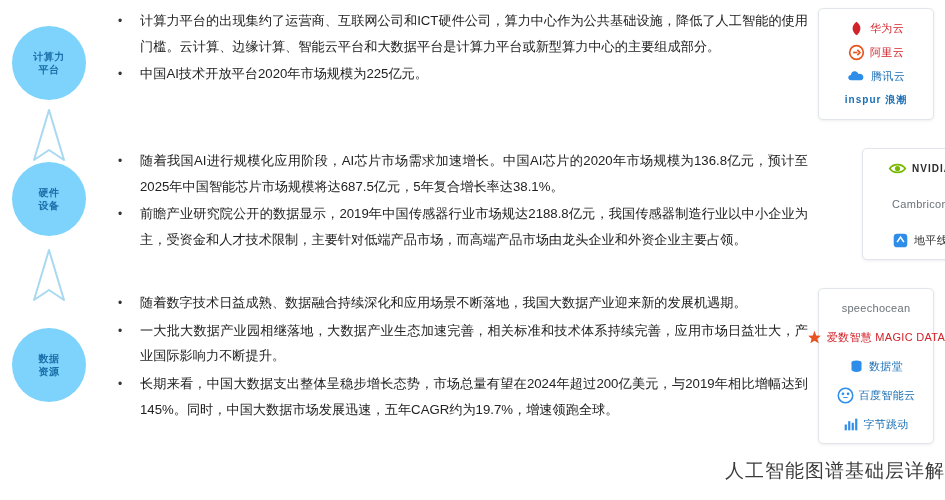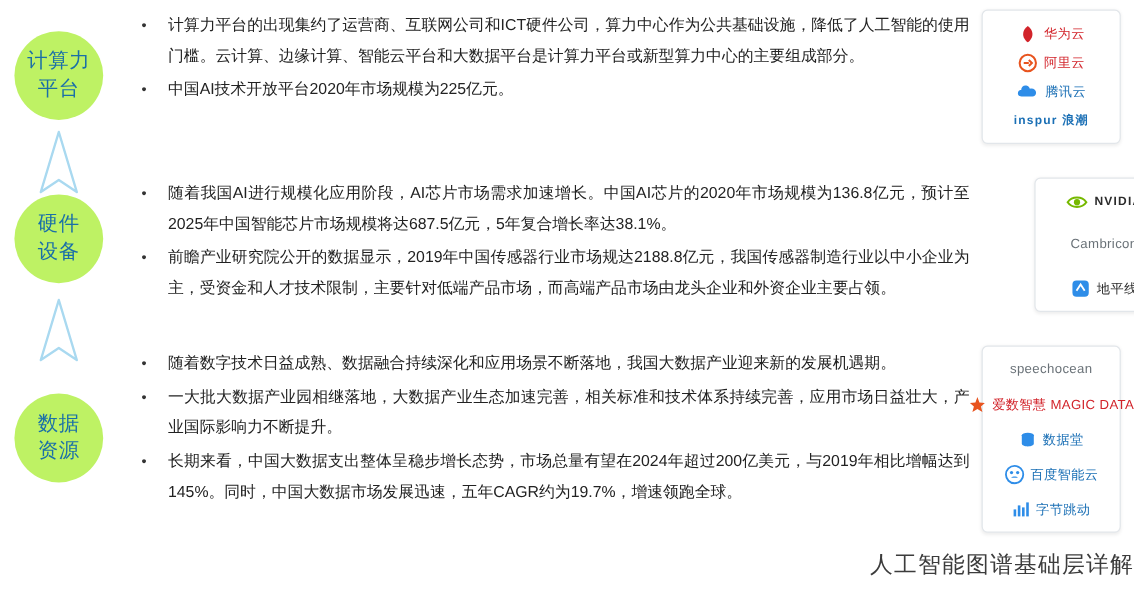--- a/index.html
+++ b/index.html
@@ -27,28 +27,28 @@
     top: 0;
     width: 112px;
     height: 440px;
   }
   .pill {
     position: absolute;
     left: 12px;
     width: 74px;
     height: 74px;
     border-radius: 50%;
-    background: #bef264;
+    background: #7dd3fc;
     color: #1a6fa8;
     display: flex;
     flex-direction: column;
     align-items: center;
     justify-content: center;
-    font-size: 17px;
-    font-weight: normal;
+    font-size: 10px;
+    font-weight: bold;
     line-height: 1.35;
     letter-spacing: 0.5px;
   }
   .pill span { display: block; }
   .pill-1 { top: 26px; }
   .pill-2 { top: 162px; }
   .pill-3 { top: 328px; }
 
   .arrow {
     position: absolute;

